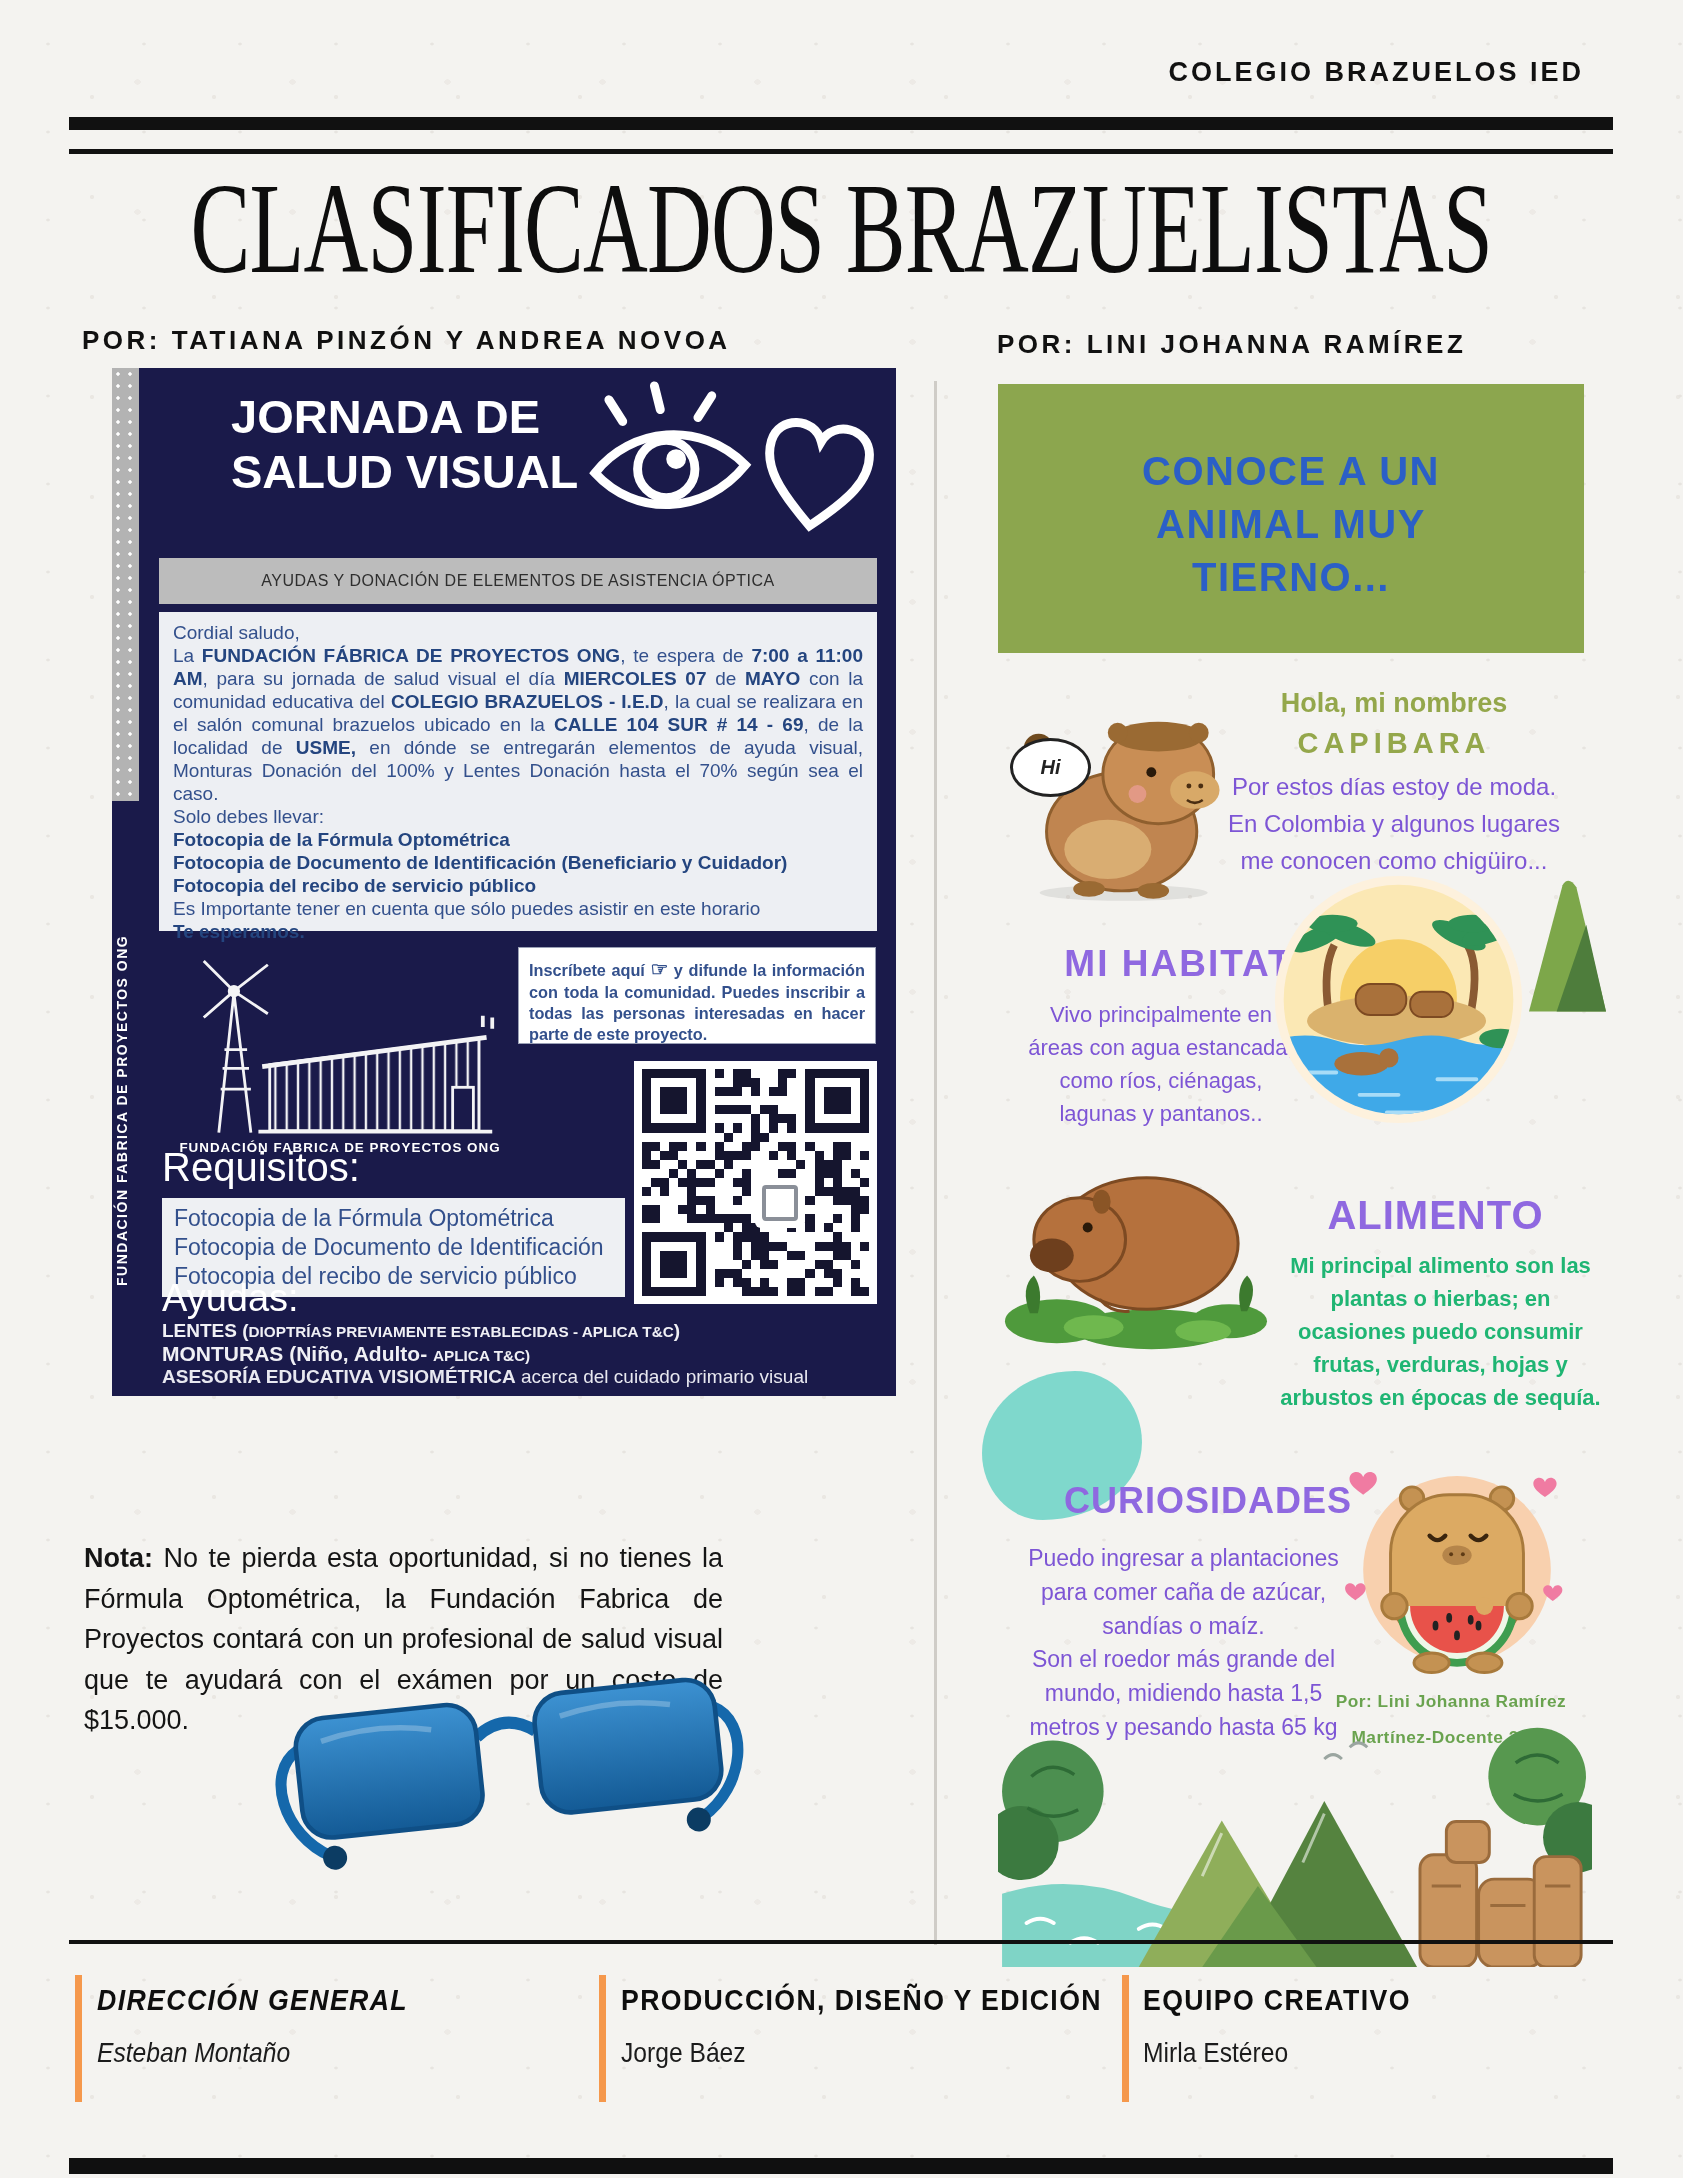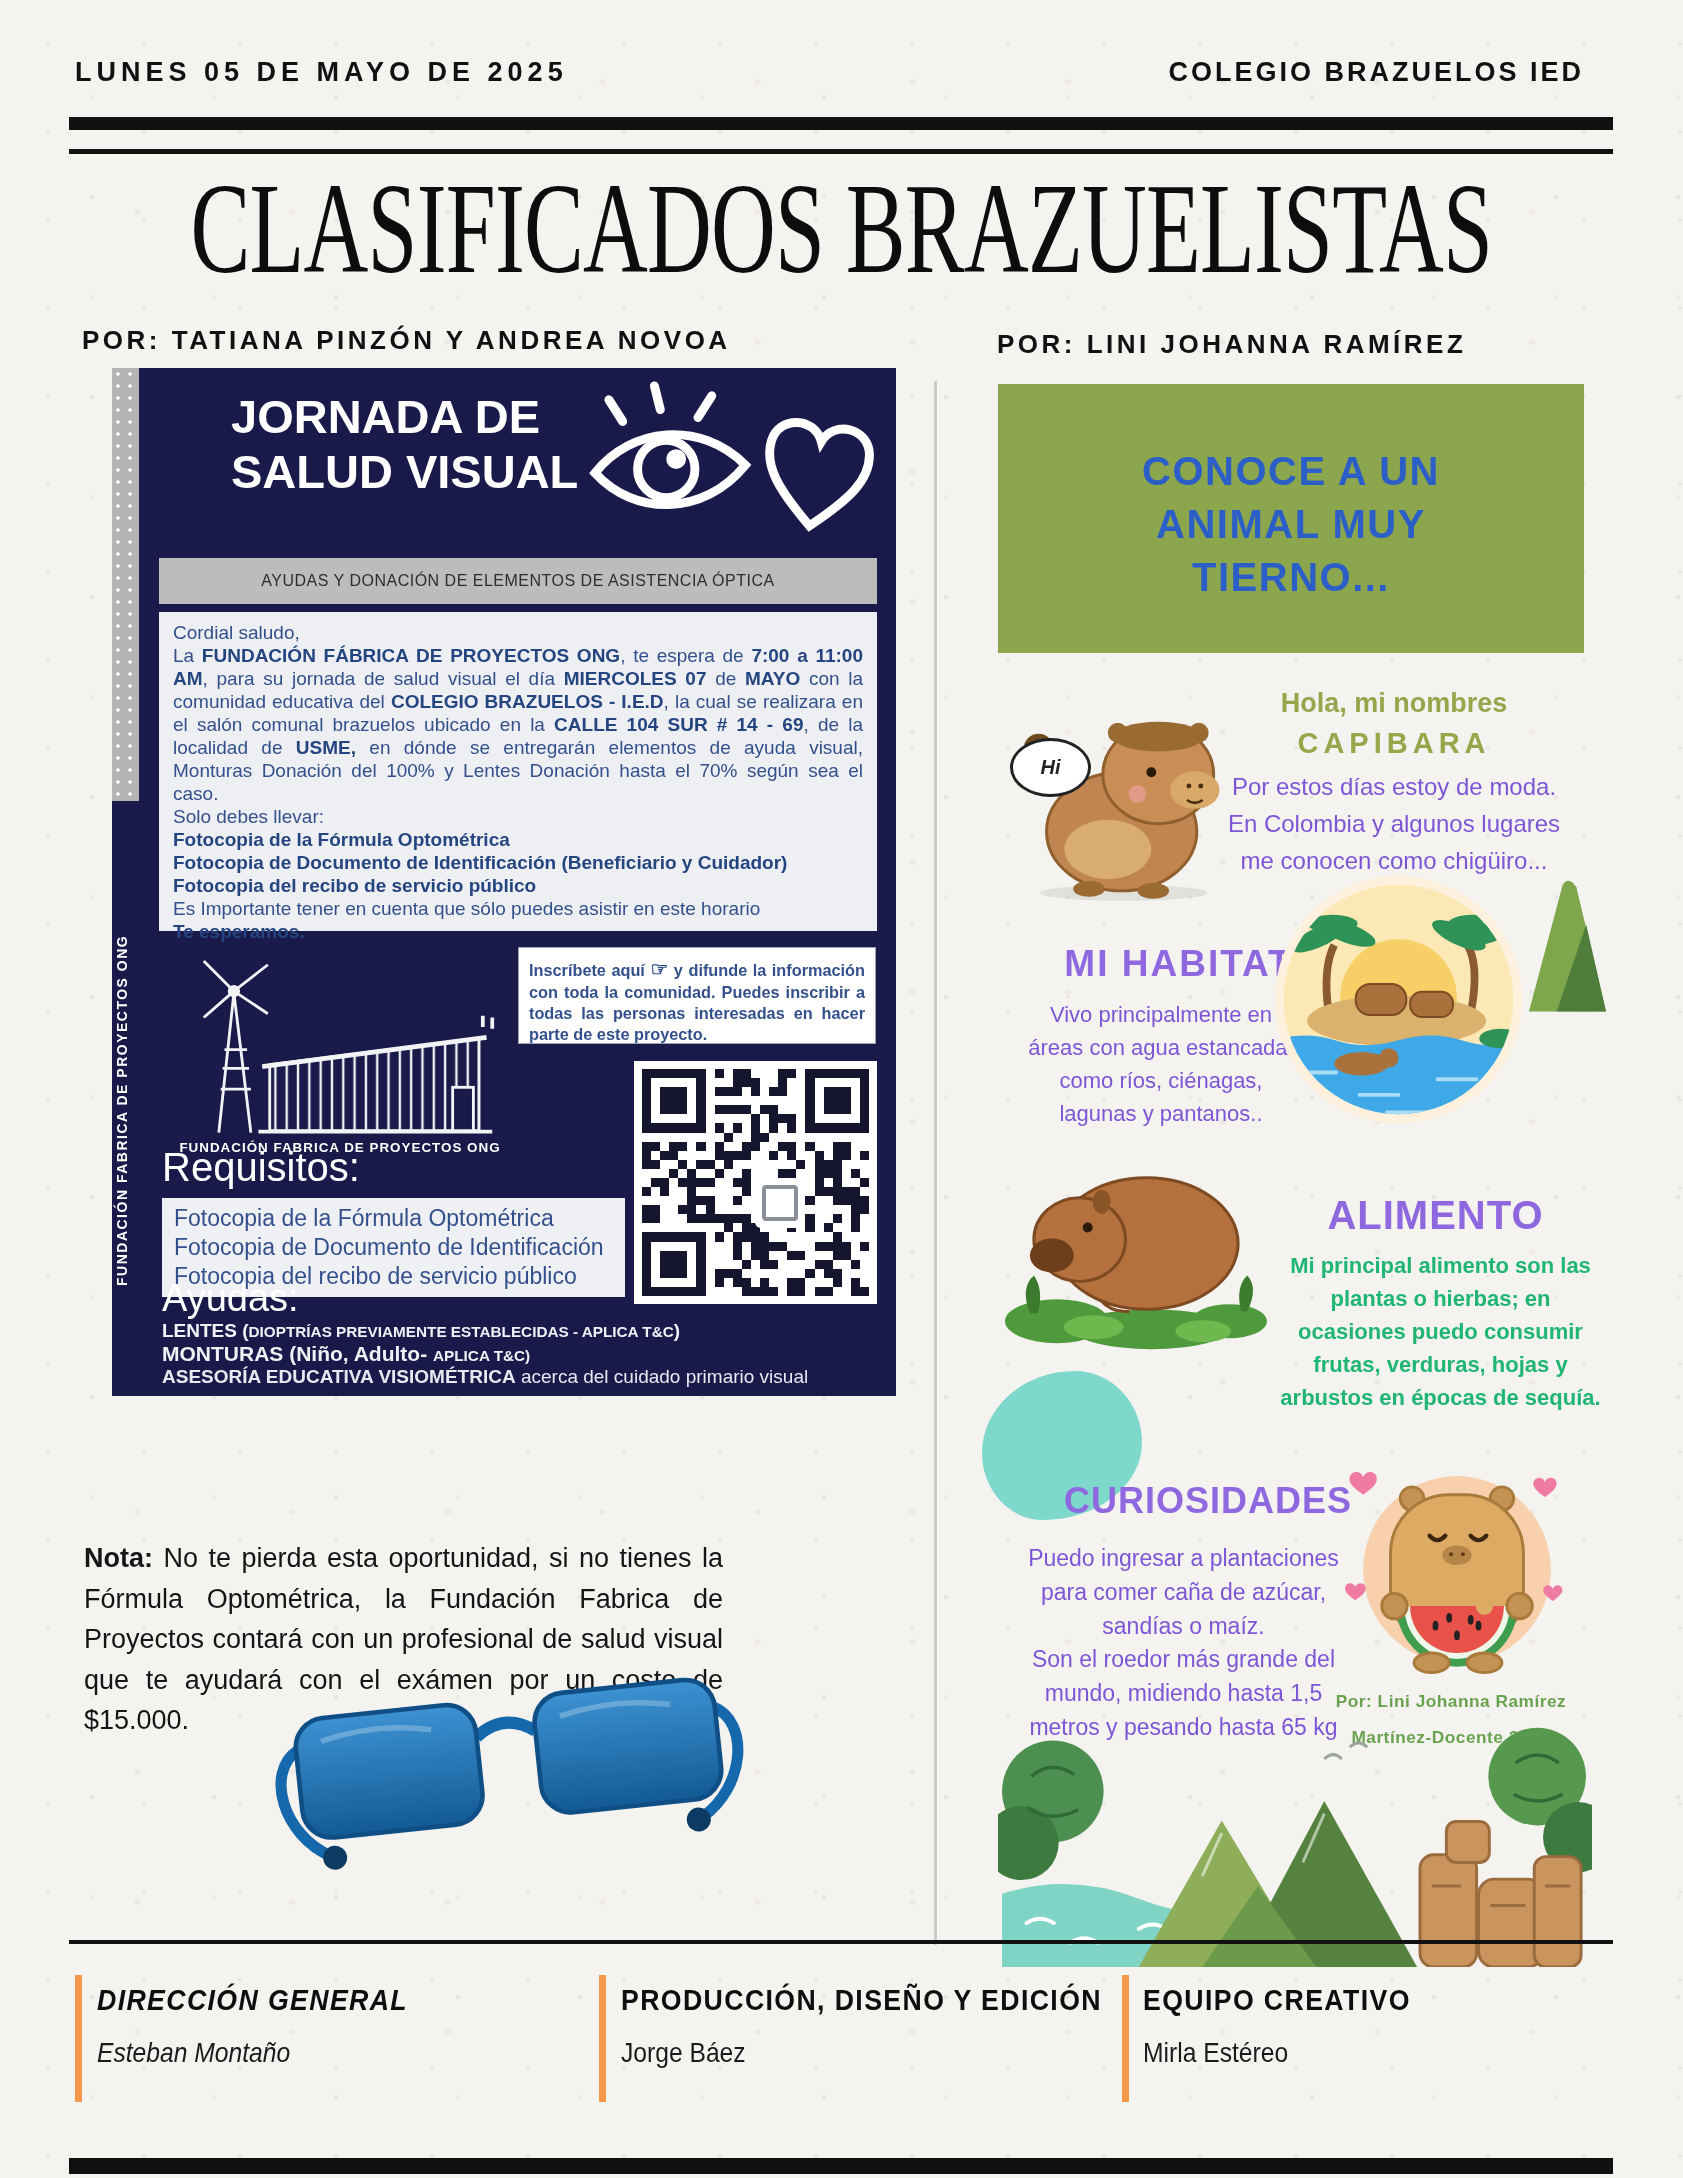--- a/index.html
+++ b/index.html
@@ -69,21 +69,20 @@
   .fbar{background:#f5984c;}
   .fhead{font-weight:bold;font-size:29px;letter-spacing:1.5px;color:#0e0e0e;transform:scaleX(.92);transform-origin:left;white-space:nowrap;}
   .fname{font-size:28px;color:#1b1b1b;margin-top:20px;transform:scaleX(.88);transform-origin:left;white-space:nowrap;}
   .divider{background:#cfccc7;}
 </style>
 </head>
 <body>
 
 <div class="page">
 
-  <div class="abs mast" style="left:75px;top:57px;">LUNES 05 DE MAYO DE 2025</div>
   <div class="abs mast" style="right:99px;top:57px;letter-spacing:3px;">COLEGIO BRAZUELOS IED</div>
   <div class="abs rule" style="left:69px;top:117px;width:1544px;height:13px;"></div>
   <div class="abs rule" style="left:69px;top:149px;width:1544px;height:5px;"></div>
   <div class="abs byline" style="left:82px;top:325px;">POR: TATIANA PINZÓN Y ANDREA NOVOA</div>
 
   <div class="abs paper-title" style="left:0;top:156px;">
     <span>CLASIFICADOS BRAZUELISTAS</span>
   </div>
   <div class="abs byline" style="left:997px;top:329px;">POR: LINI JOHANNA RAMÍREZ</div>
 

